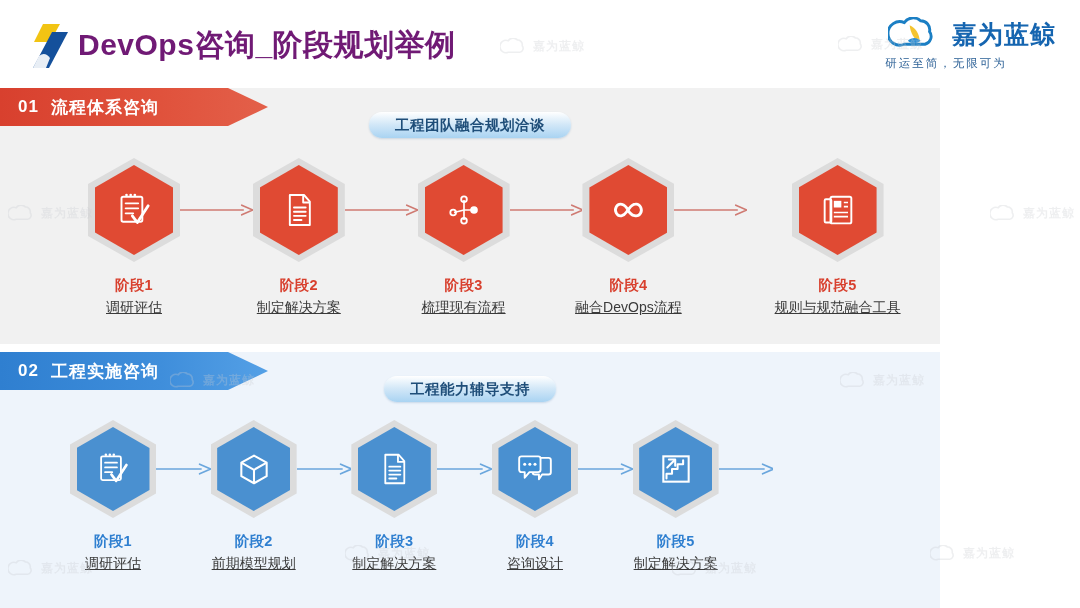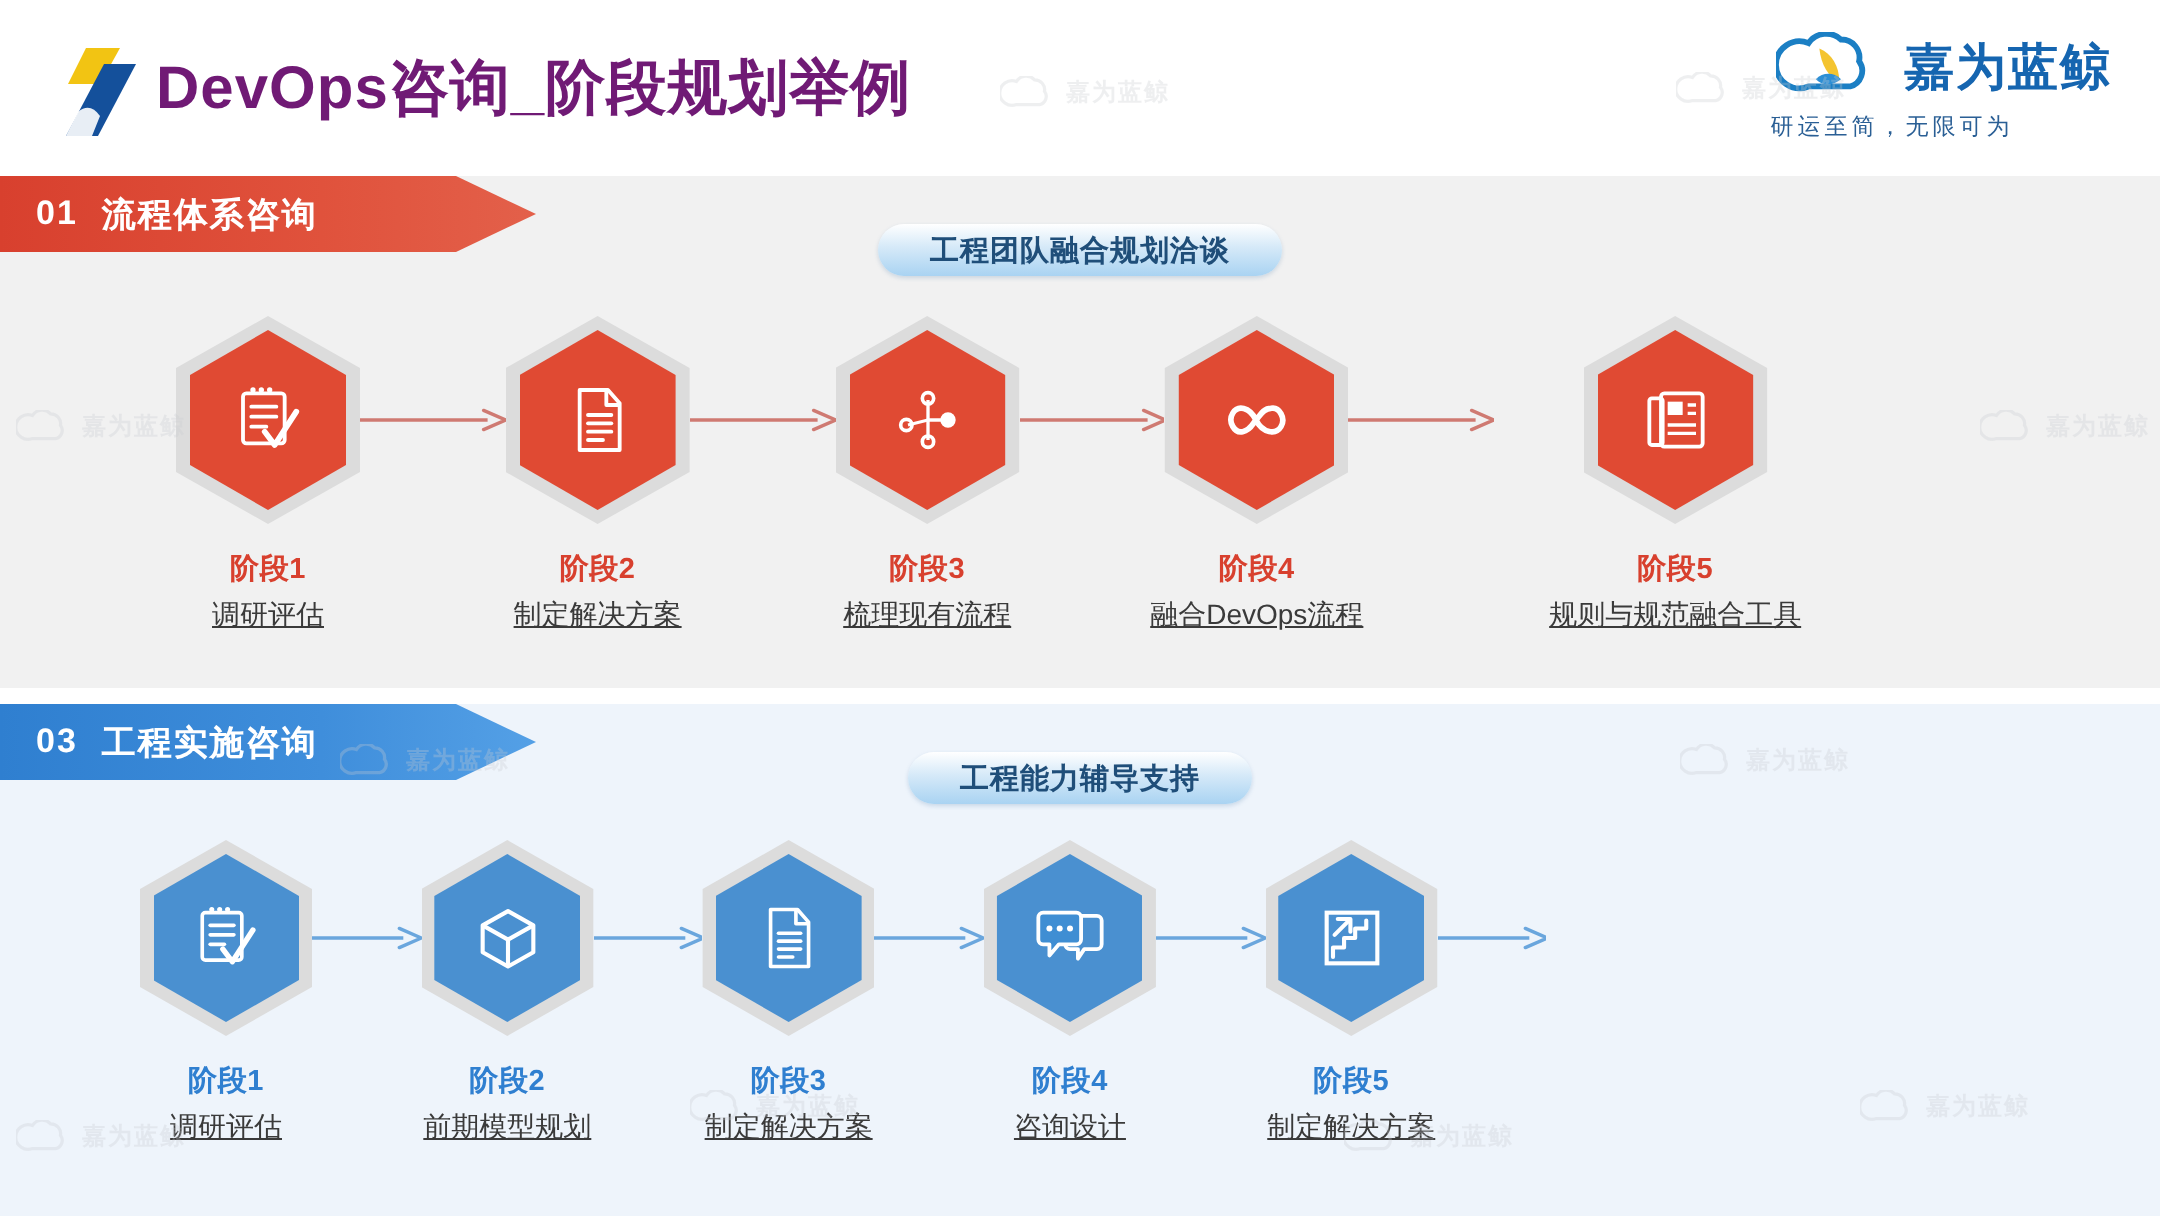--- a/index.html
+++ b/index.html
@@ -25,21 +25,21 @@
   .corp-name{
     font-size:25px;font-weight:bold;color:#1565b0;letter-spacing:1px;
     line-height:30px;white-space:nowrap;
   }
   .corp-tag{
     text-align:center;font-size:11.5px;color:#2a5f95;letter-spacing:2px;
     margin-top:2px;white-space:nowrap;
   }
 
   
-  .band{position:absolute;left:0;width:1080px;}
+  .band{position:absolute;left:0;width:940px;}
   .band-1{top:88px;height:256px;background:#f1f1f1;}
   .band-2{top:352px;height:256px;background:#eef4fb;}
 
   
   .sect-tag{
     position:absolute;left:0;height:38px;width:268px;
     display:flex;align-items:center;
     padding-left:18px;box-sizing:border-box;
     color:#fff;font-size:17px;font-weight:bold;letter-spacing:1px;
     clip-path:polygon(0 0, 228px 0, 268px 50%, 228px 100%, 0 100%);
@@ -238,21 +238,21 @@
           </div>
           <div class="stage-name">阶段5</div>
           <div class="stage-desc">规则与规范融合工具</div>
         </div>
       </div>
   </div>
 
   <div class="band band-2">
 
     <div class="sect-tag tag-blue">
-      <span class="num">03</span>
+      <span class="num">02</span>
       <span>工程实施咨询</span>
     </div>
 
     <div class="pill" style="top:24px;">工程能力辅导支持</div>
 
     <div class="flow row-blue" id="flow-2" style="top: 68px; padding-left: 70px; padding-right: 70px; box-sizing: border-box;">
         <div class="node" style="width: 86px; min-width: 86px;">
           <div class="hexwrap" style="width: 86px; height: 98px;">
             <div class="hex-outer" style="width: 86px; height: 98px; background: rgb(220, 220, 220);"></div>
             <div class="hex-inner" style="width: 73px; height: 84px; background: rgb(74, 144, 208);">

